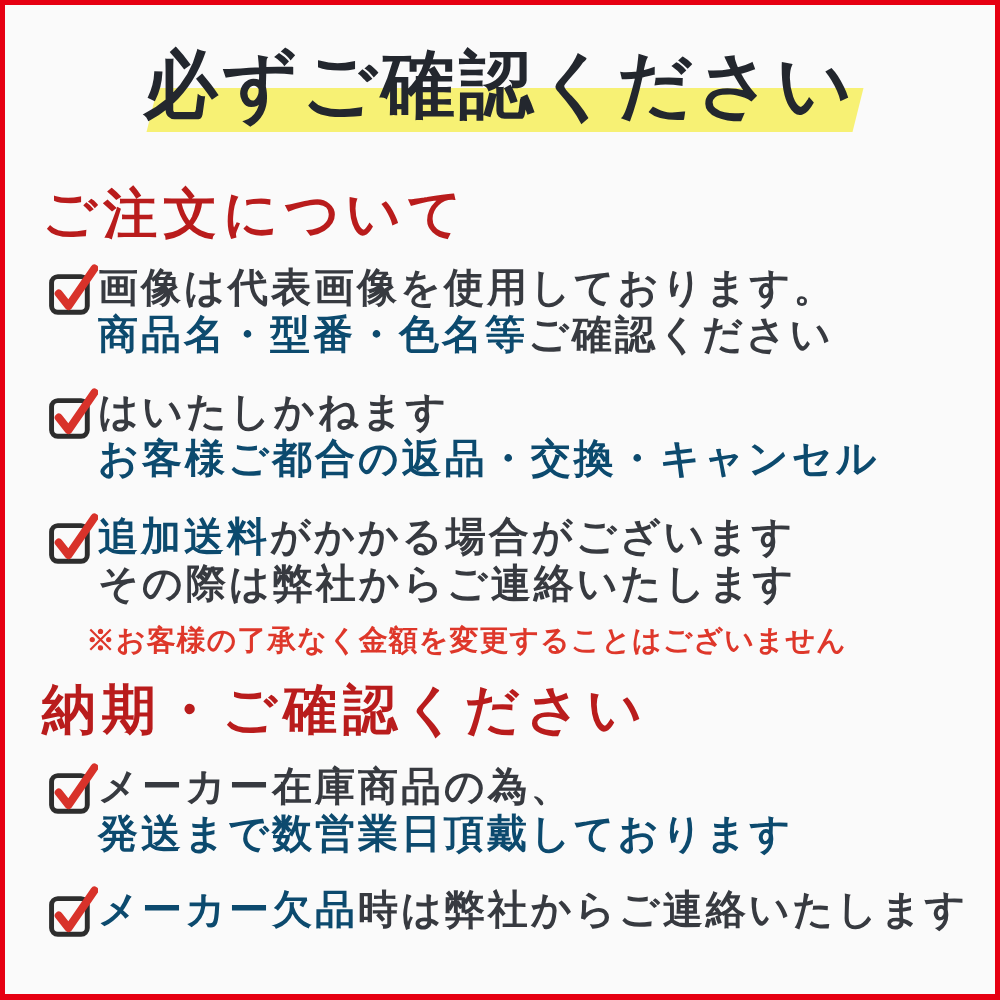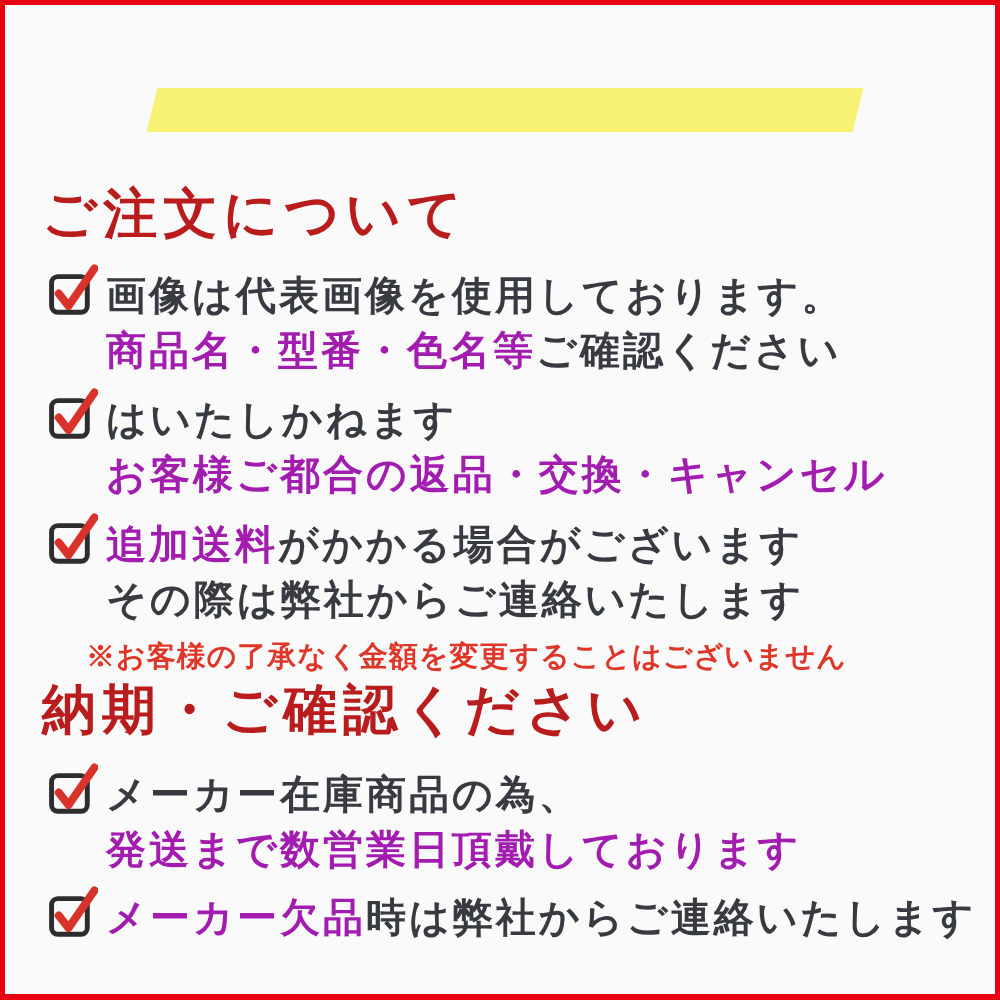--- a/index.html
+++ b/index.html
@@ -47,37 +47,38 @@
   .item-1{top:263px;}
   .item-2{top:387px;}
   .item-3{top:512px;}
   .item-4{top:762px;justify-content:flex-end;}
   .item-5{top:885px;}
   .cb{width:50px;height:54px;flex:none;}
   .lines{
     font-size:40px;line-height:47px;
     letter-spacing:3px;color:#373a40;font-weight:600;
   }
-  .line{margin:8px;}
-  .red{color:#a21caf;}
+  .line{margin:0;}
+  .red{color:#0c4a6e;}
   .note{
     margin:16px 0 0 -12px;
     font-size:29px;line-height:36px;
     letter-spacing:1px;color:#de372a;font-weight:600;
   }
 </style>
 </head>
 <body>
 
 <div class="canvas">
 
   <div class="frame"></div>
 
   <div class="title-wrap">
     <div class="title-highlight"></div>
+    <h1 class="title">必ずご確認ください</h1>
   </div>
 
   <h2 class="heading heading-order">ご注文について</h2>
 
   <div class="item item-1">
     <svg class="cb" viewBox="0 0 56 60">
       <rect x="4" y="15" width="40" height="40" rx="7" fill="none" stroke="#2d2d2d" stroke-width="5.5"></rect>
       <path d="M12 34 L23 48 L52 6" fill="none" stroke="#d8322a" stroke-width="9" stroke-linecap="round" stroke-linejoin="round"></path>
     </svg>
     <div class="lines">

